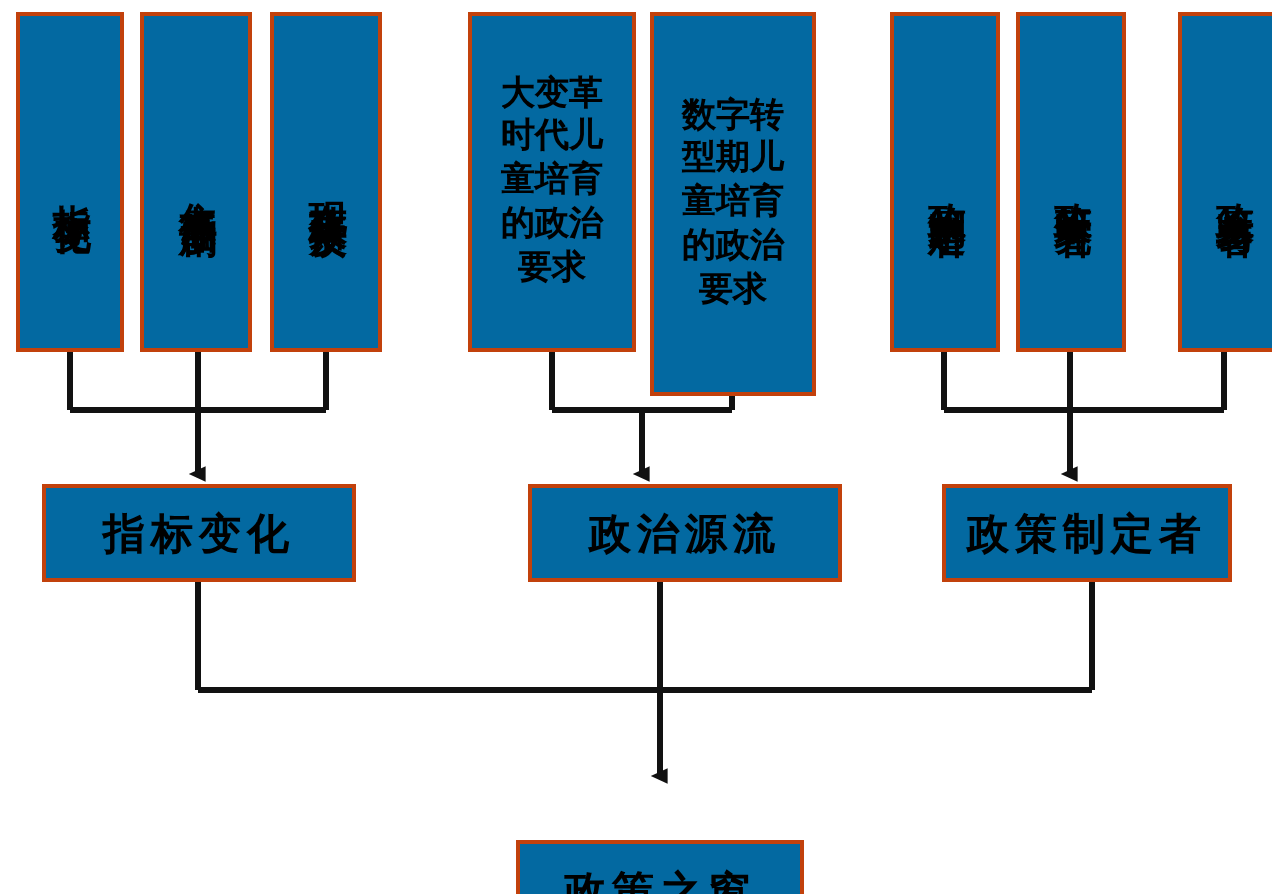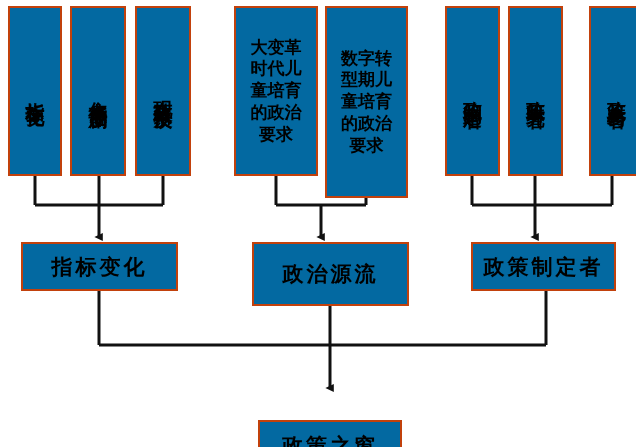--- a/index.html
+++ b/index.html
@@ -161,21 +161,21 @@
   </div>
 
   <div class="node vertical" style="left:589px; top:6px; width:55px; height:170px;">
     <span class="txt">政策参与者</span>
   </div>
 
   <div class="node stream" style="left:21px; top:242px; width:157px; height:49px;">
     <span>指标变化</span>
   </div>
 
-  <div class="node stream" style="left:252px; top:242px; width:157px; height:64px;text-align:right;">
+  <div class="node stream" style="left:264px; top:242px; width:157px; height:49px;text-align:right;">
     <span>政治源流</span>
   </div>
 
   <div class="node stream" style="left:471px; top:242px; width:145px; height:49px;">
     <span>政策制定者</span>
   </div>
 
   <div class="node window" style="left:258px; top:392px; width:144px; height:52px;margin-top:28px;">
     <span>政策之窗</span>
   </div>

